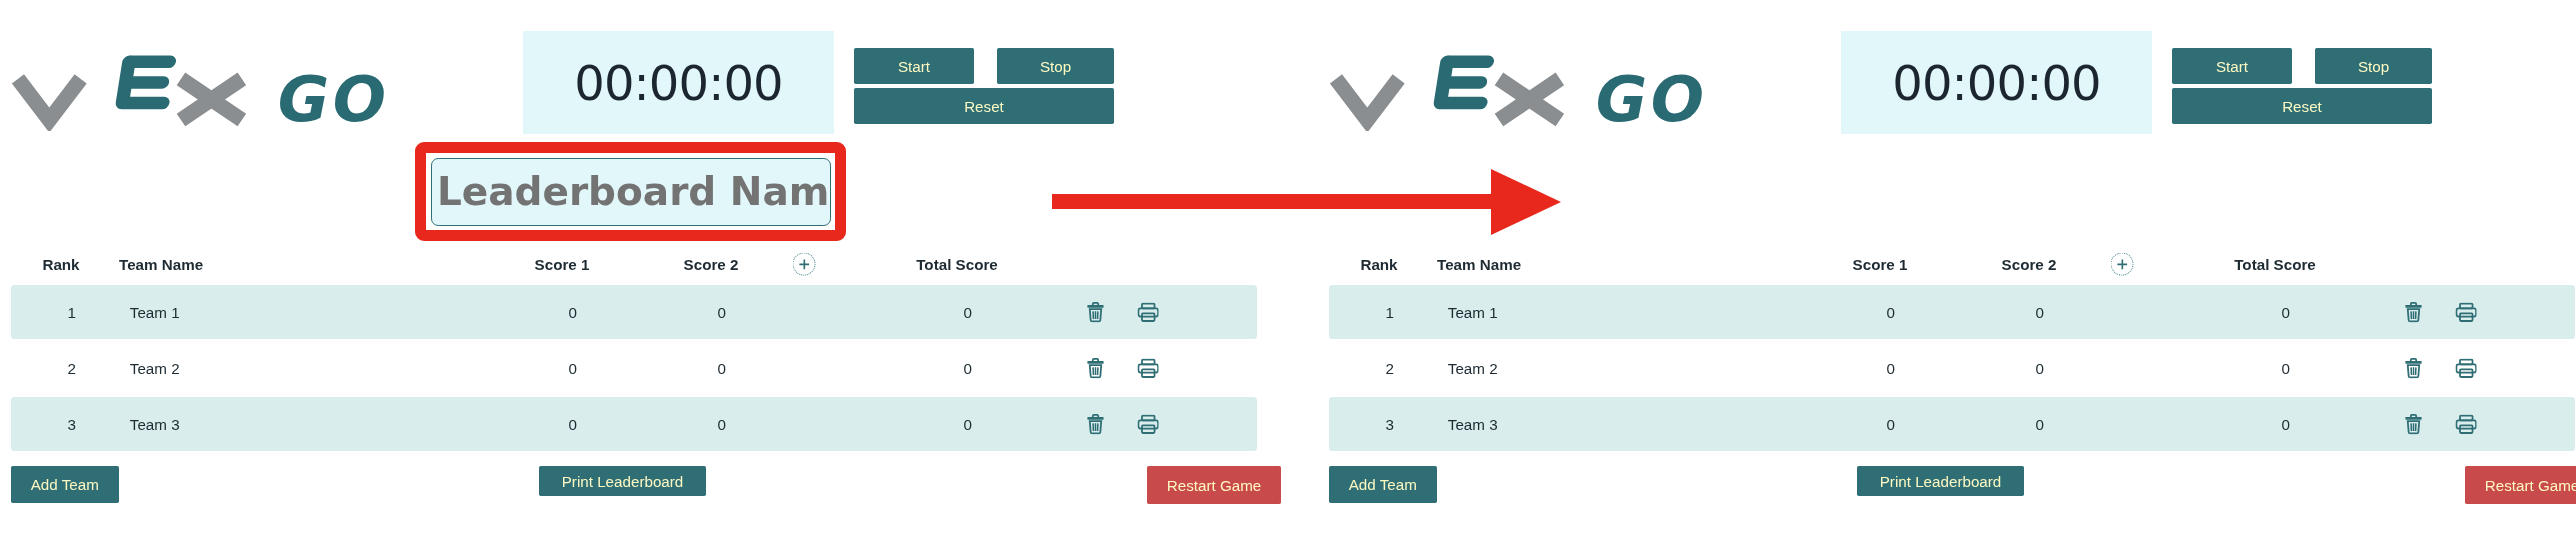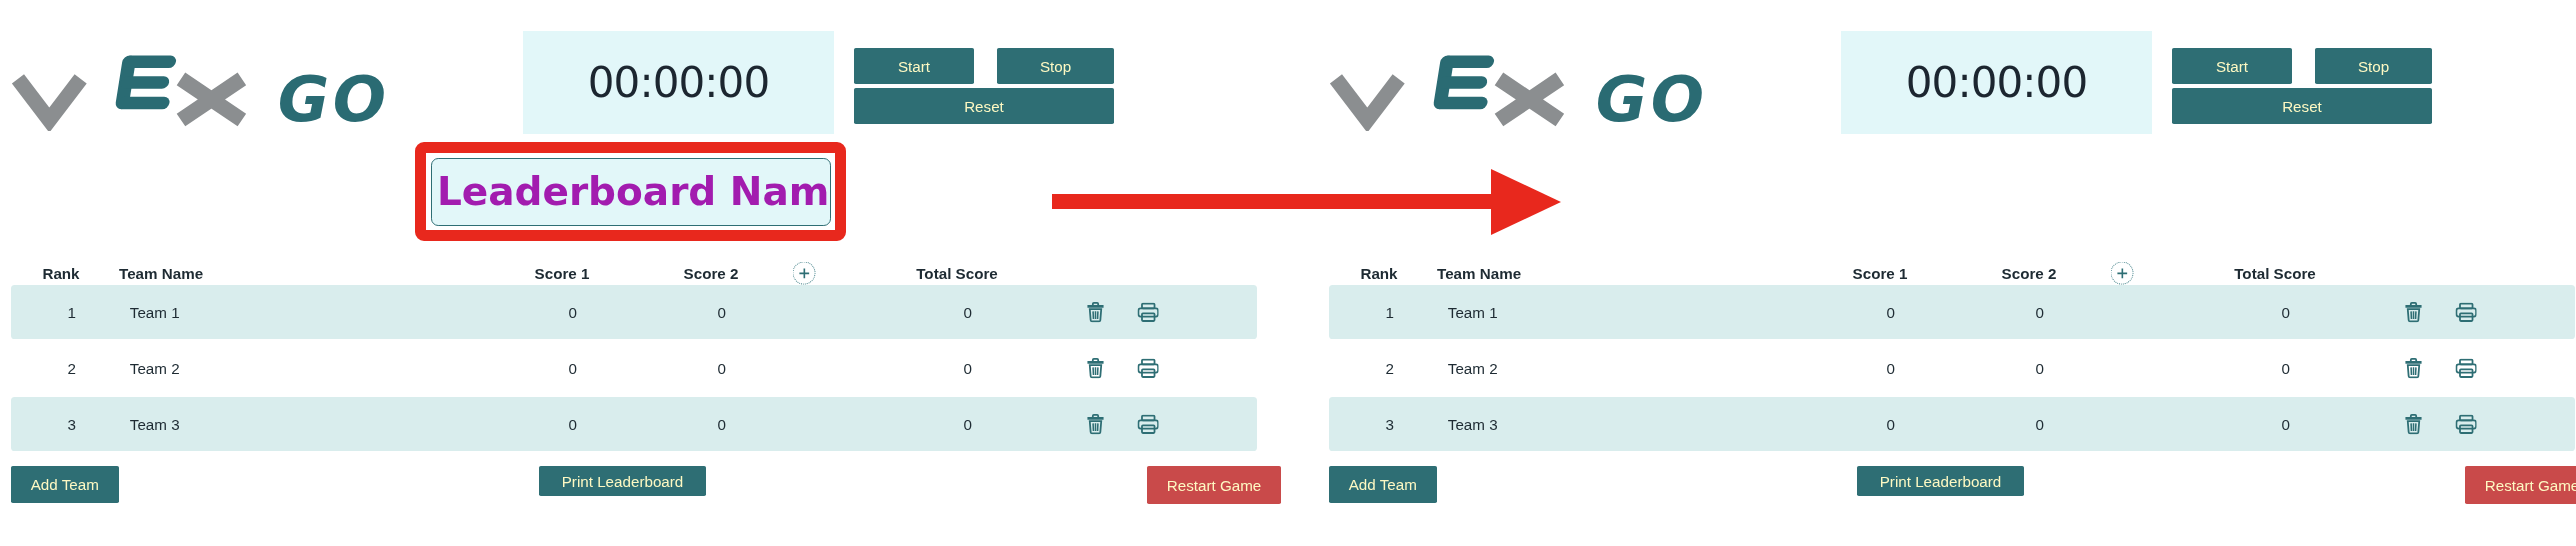--- a/index.html
+++ b/index.html
@@ -10,58 +10,58 @@
   .panel{position:absolute;top:0;width:1258px;height:547px;}
   .p0{left:0;}
   .p1{left:1318px;}
 
   
   .logo{position:absolute;left:9px;top:50px;}
 
   
   .timerbox{position:absolute;left:523px;top:31px;width:311px;height:103px;background:#E2F7F9;
             display:flex;align-items:center;justify-content:center;
-            font-family:"DejaVu Sans",sans-serif;font-size:42px;color:#1C2630;letter-spacing:-0.9px;}
+            font-family:"DejaVu Sans",sans-serif;font-size:48px;color:#1C2630;letter-spacing:-0.9px;}
 
   
   .tbtn{position:absolute;background:#2E6E74;color:#fef9c3;border:none;border-radius:1.8px;
         display:flex;align-items:center;justify-content:center;font-size:15.2px;
         font-family:"Liberation Sans",sans-serif;cursor:pointer;}
   .btn-start{left:854px;top:48px;width:120px;height:36px;}
   .btn-stop{left:997px;top:48px;width:117px;height:36px;}
   .btn-reset{left:854px;top:88px;width:260px;height:36px;}
 
   
   .namebox{position:absolute;top:142px;height:99px;border:11.7px solid #E8281D;border-radius:9px;
            background:#fff;box-sizing:border-box;padding:4.5px;display:flex;}
   .p0 .namebox{left:415px;width:431px;}
   .p1 .namebox{left:359px;width:549px;}
   .nameinput{flex:1;min-width:0;background:#E2F7F9;border:1.8px solid #2E6E74;border-radius:7.2px;
              box-sizing:border-box;display:flex;align-items:center;padding:0 5.4px;
-             font-family:"DejaVu Sans",sans-serif;font-weight:bold;font-size:39px;color:#a21caf;
+             font-family:"DejaVu Sans",sans-serif;font-weight:bold;font-size:39px;color:#737373;
              overflow:hidden;white-space:nowrap;}
   .caret{display:none;flex:none;width:2.7px;height:47px;background:#111;margin-left:1.8px;}
   .p1 .caret{display:inline-block;}
 
   
   .thead{position:absolute;left:0;top:249px;width:1258px;height:30.5px;font-weight:700;font-size:15.2px;}
   .row{position:absolute;left:10.8px;width:1246px;height:54px;border-radius:3.6px;font-size:15.2px;}
   .row.shade{background:#D9EDED;}
   .r0{top:285px;}.r1{top:341px;}.r2{top:397px;}
   .c{position:absolute;top:50%;transform:translate(-50%,-50%);white-space:nowrap;}
   .cl{position:absolute;top:50%;transform:translateY(-50%);white-space:nowrap;}
   .col-rank{left:61px;}
   .col-team{left:119px;}
   .col-s1{left:562px;}
   .col-s2{left:711px;}
   .col-plus{left:804px;}
   .col-total{left:957px;}
   .col-trash{left:1085px;}
   .col-print{left:1137px;}
-  .thead .c,.thead .cl{top:50%;margin-top:9px;}
+  .thead .c,.thead .cl{top:50%;}
 
   .plus{display:flex;align-items:center;justify-content:center;width:23px;height:23px;
         border:1.8px dotted #4A868D;border-radius:50%;box-sizing:border-box;background:transparent;cursor:pointer;}
   .iconbtn{display:flex;align-items:center;justify-content:center;width:27px;height:27px;cursor:pointer;background:none;border:none;padding:0;}
 
   
   .btn-add{left:10.8px;top:466px;width:108px;height:37px;}
   .btn-print{left:539px;top:466px;width:167px;height:30px;}
   .btn-restart{left:1123px;top:466px;width:134px;height:38px;background:#C94A4A;margin-left:24px;}
 

